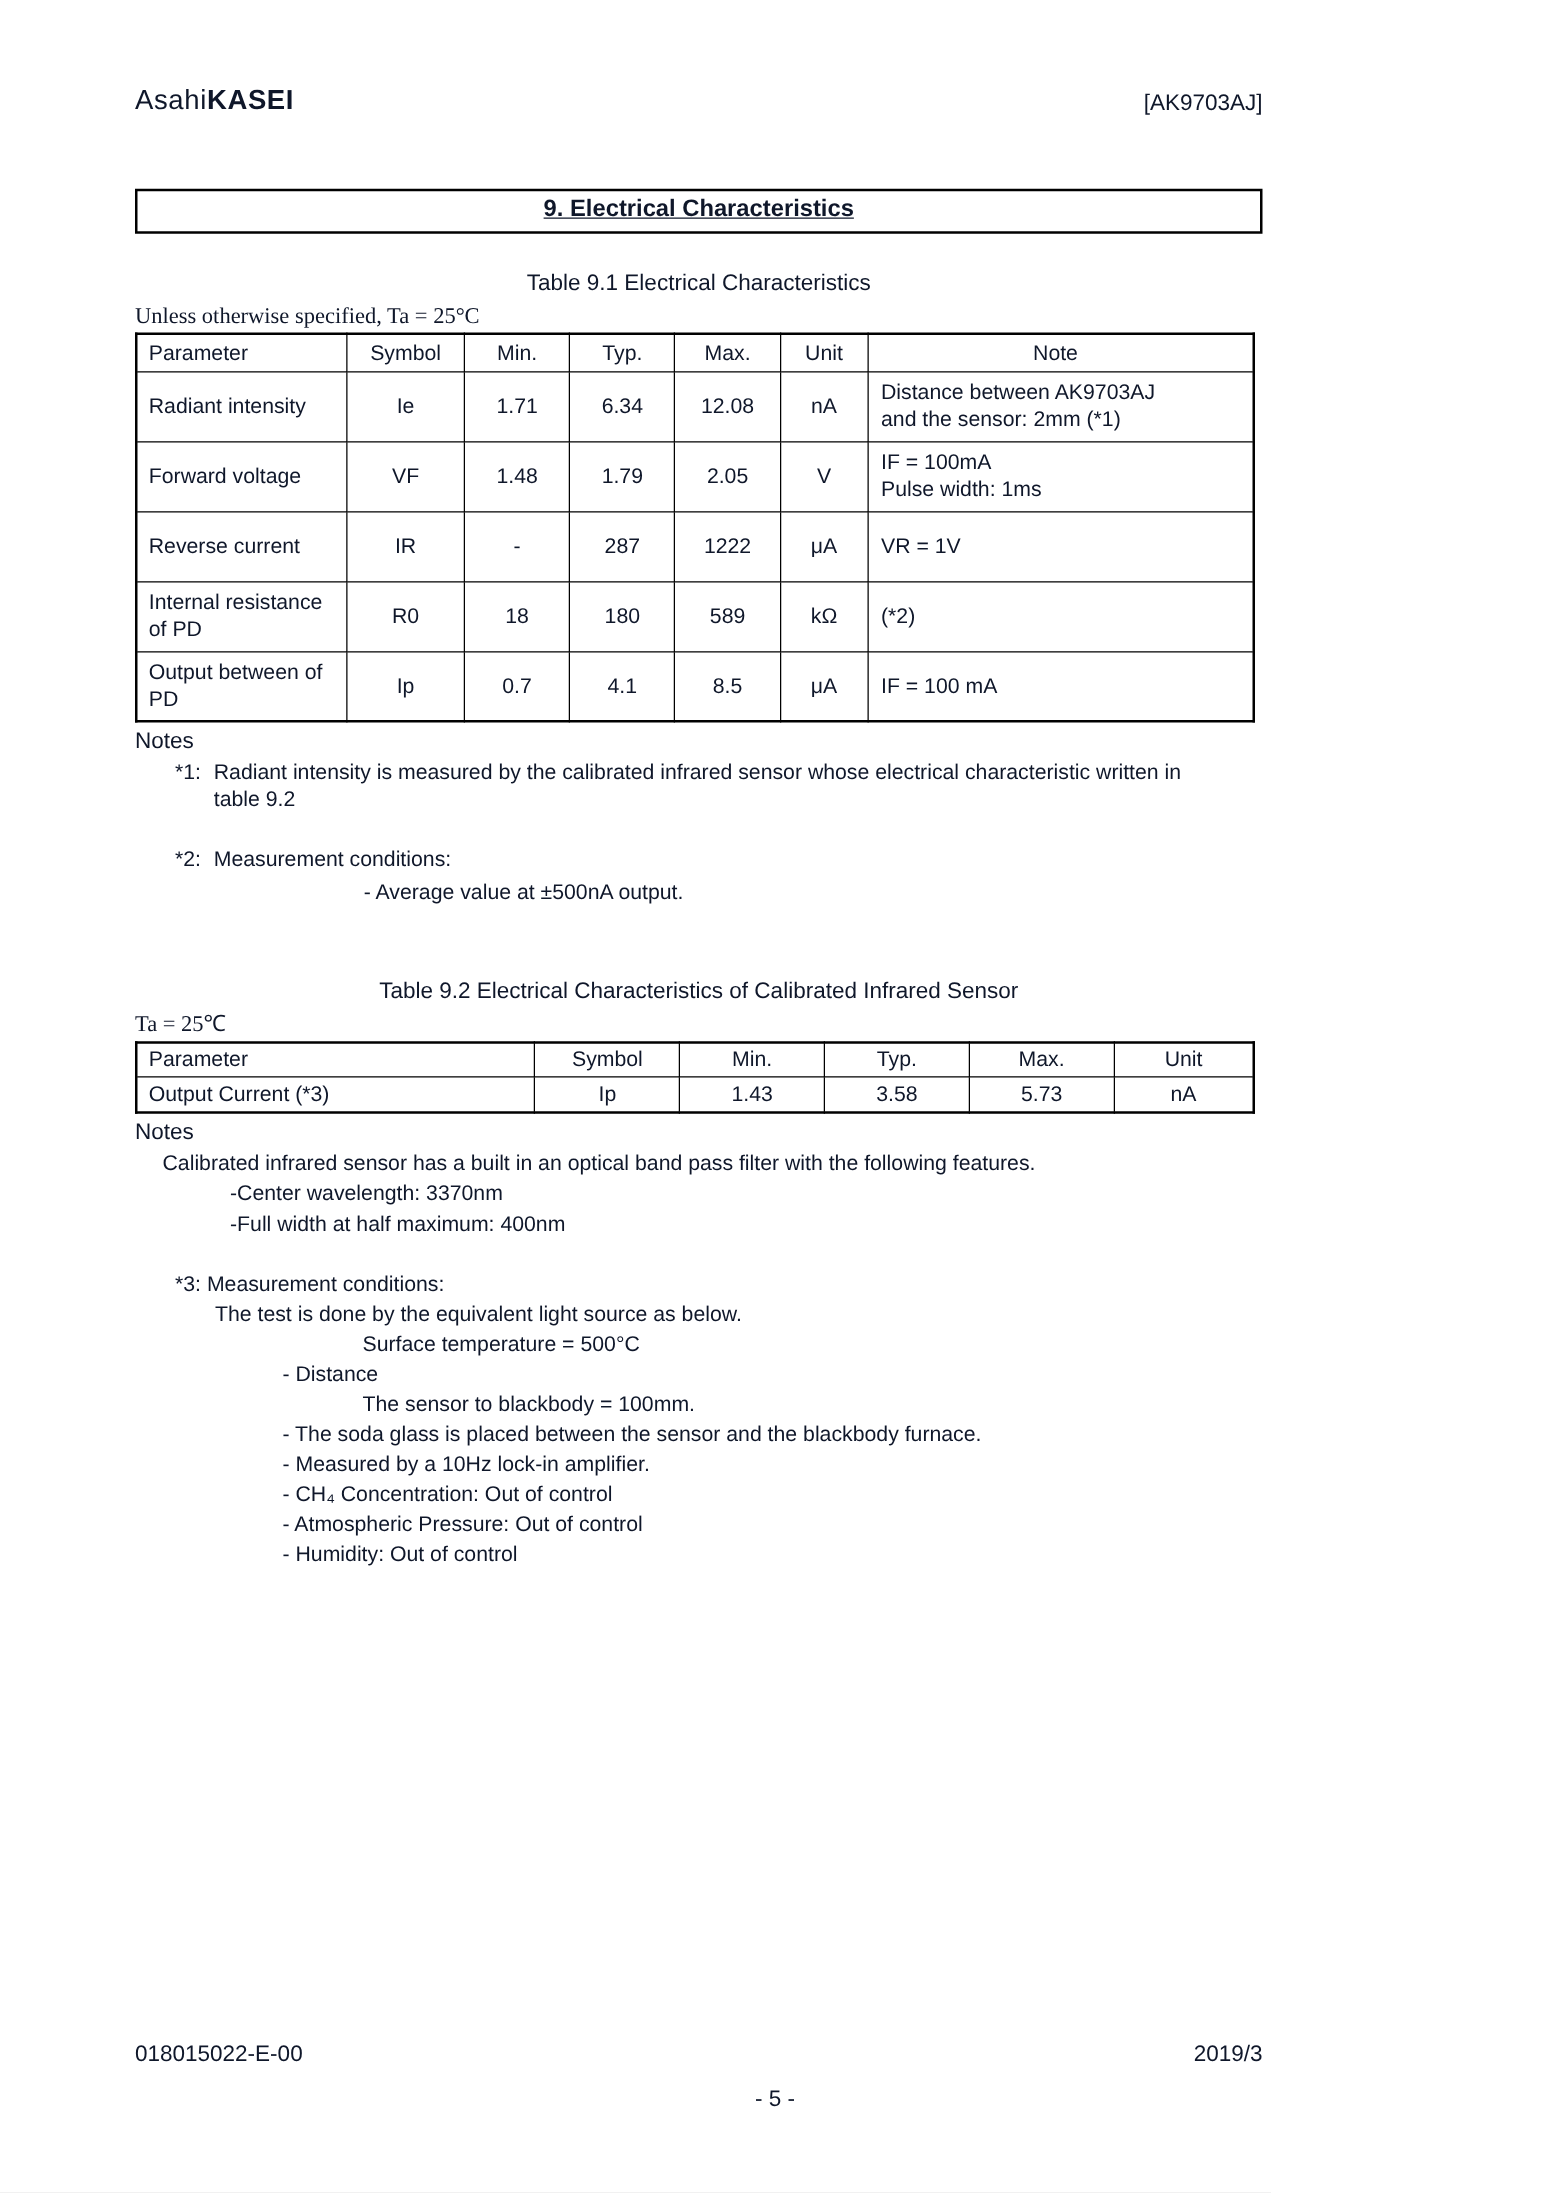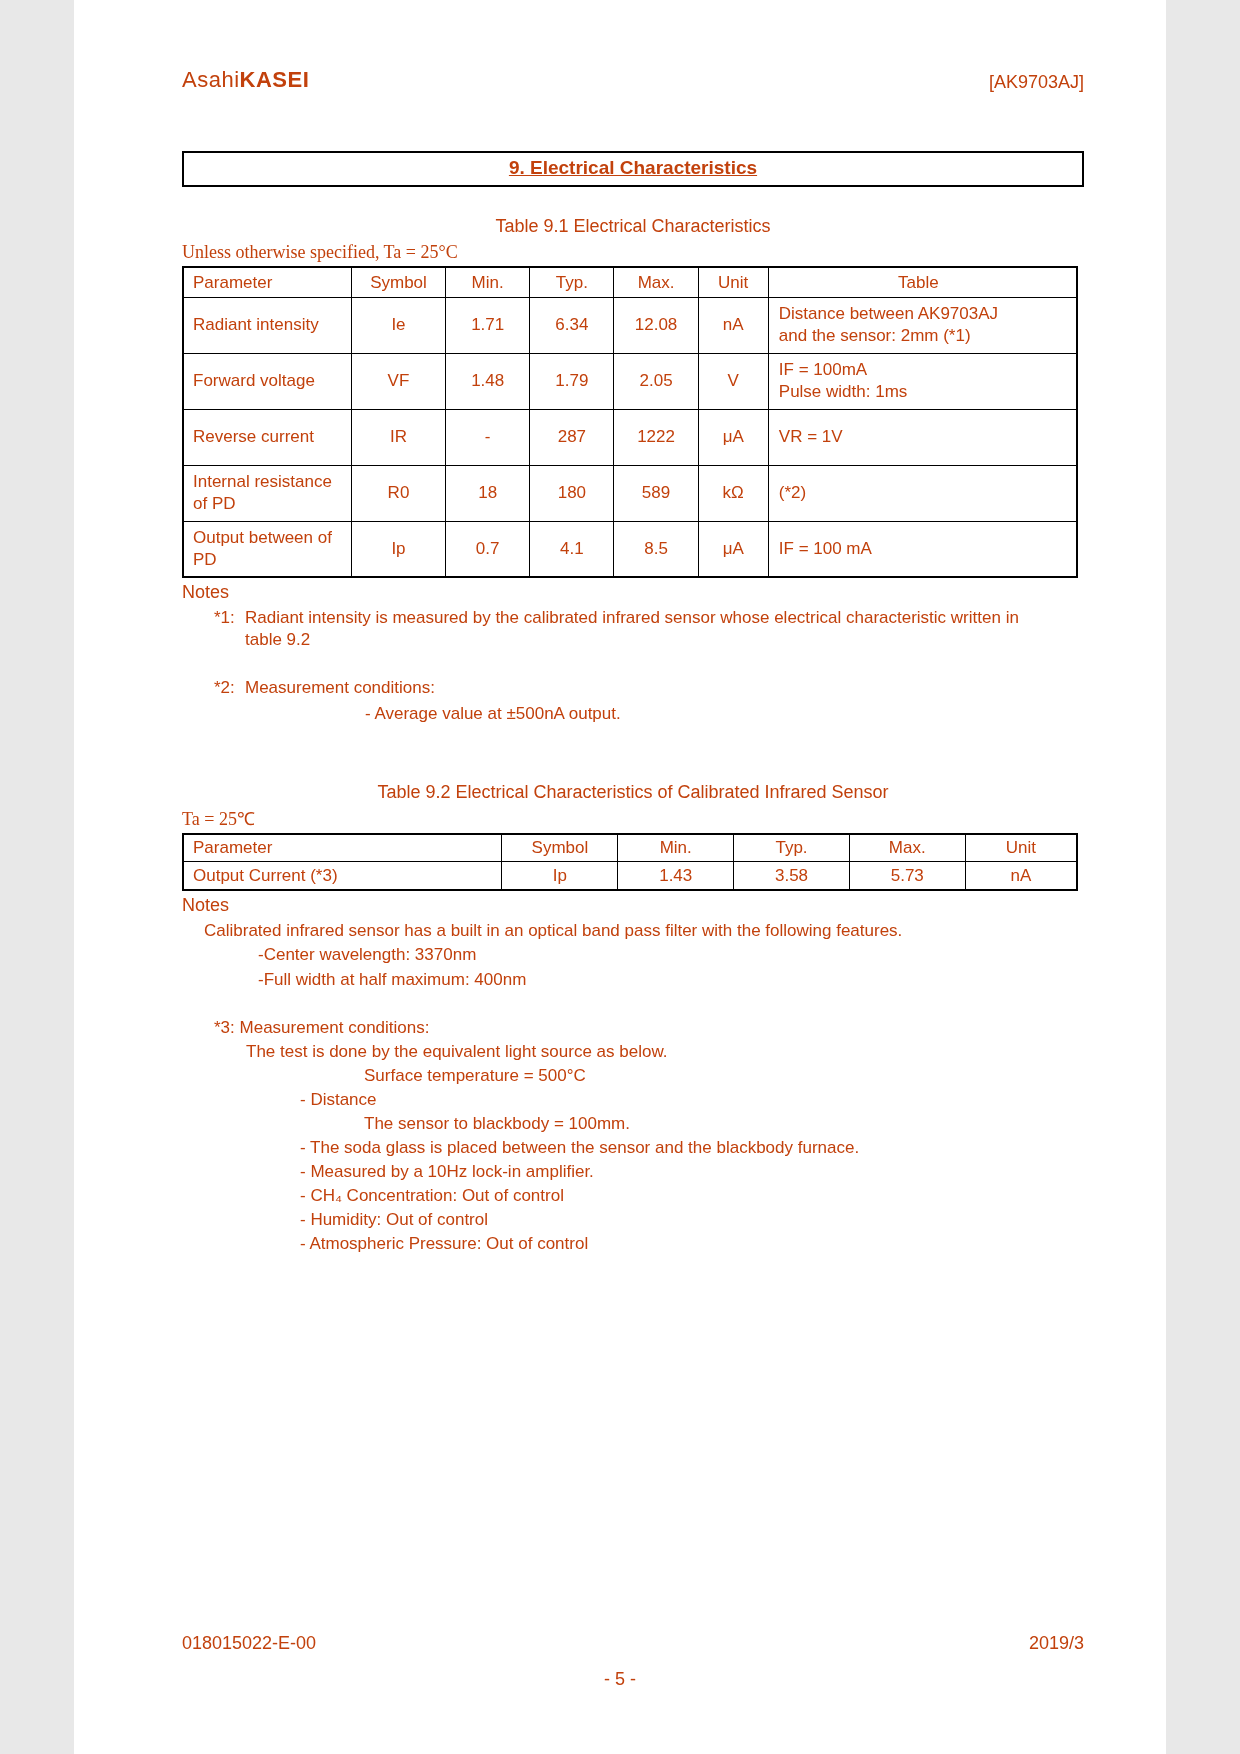--- a/index.html
+++ b/index.html
@@ -1,20 +1,20 @@
 <!DOCTYPE html>
 <html><head>
 <meta charset="utf-8">
 <style>
   * { box-sizing: border-box; }
   html,body { margin:0; padding:0; background:#e8e8e8; }
   .page {
-    width:1092px; height:1754px; margin:0 auto; background:#ffffff;
+    width:1240px; height:1754px; margin:0 auto; background:#ffffff;
     position:relative; font-family:"Liberation Sans", sans-serif;
-    font-size:17px; color:#c2410c; line-height:1.3;
+    font-size:17px; color:#0f172a; line-height:1.3;
   }
   .content { position:absolute; left:108px; top:0; width:902px; }
 
   
   .hdr { display:flex; justify-content:space-between; align-items:flex-end; padding-top:66px; }
   .logo { font-size:22px; letter-spacing:0.5px; }
   .logo .light { font-weight:400; }
   .logo .bold  { font-weight:700; }
   .partnum { font-size:18px; }
 
@@ -92,21 +92,21 @@
 
     <table class="t1">
       <thead>
         <tr>
           <th class="c-param">Parameter</th>
           <th class="c-sym">Symbol</th>
           <th class="c-min">Min.</th>
           <th class="c-typ">Typ.</th>
           <th class="c-max">Max.</th>
           <th class="c-unit">Unit</th>
-          <th class="c-note" style="text-align:center;">Table</th>
+          <th class="c-note" style="text-align:center;">Note</th>
         </tr>
       </thead>
       <tbody>
         <tr>
           <td class="c-param">Radiant intensity</td>
           <td class="c-sym">Ie</td>
           <td class="c-min">1.71</td>
           <td class="c-typ">6.34</td>
           <td class="c-max">12.08</td>
           <td class="c-unit">nA</td>
@@ -196,22 +196,22 @@
     <div class="n2-feature">-Full width at half maximum: 400nm</div>
 
     <div class="n2-note3">*3: Measurement conditions:</div>
     <div class="n2-note3-intro">The test is done by the equivalent light source as below.</div>
     <div class="n2-l2">Surface temperature = 500°C</div>
     <div class="n2-l1">- Distance</div>
     <div class="n2-l2">The sensor to blackbody = 100mm.</div>
     <div class="n2-l1">- The soda glass is placed between the sensor and the blackbody furnace.</div>
     <div class="n2-l1">- Measured by a 10Hz lock-in amplifier.</div>
     <div class="n2-l1">- CH₄ Concentration: Out of control</div>
+    <div class="n2-l1">- Atmospheric Pressure: Out of control</div>
     <div class="n2-l1">- Humidity: Out of control</div>
-    <div class="n2-l1">- Atmospheric Pressure: Out of control</div>
 
   </div>
 
   <div class="footrow">
     <span>018015022-E-00</span>
     <span>2019/3</span>
   </div>
   <div class="pagenum">- 5 -</div>
 </div>
 

